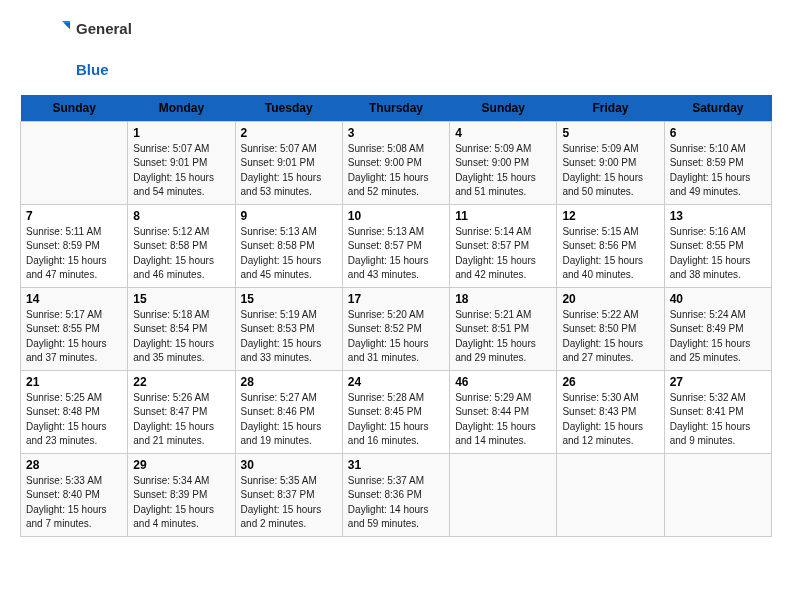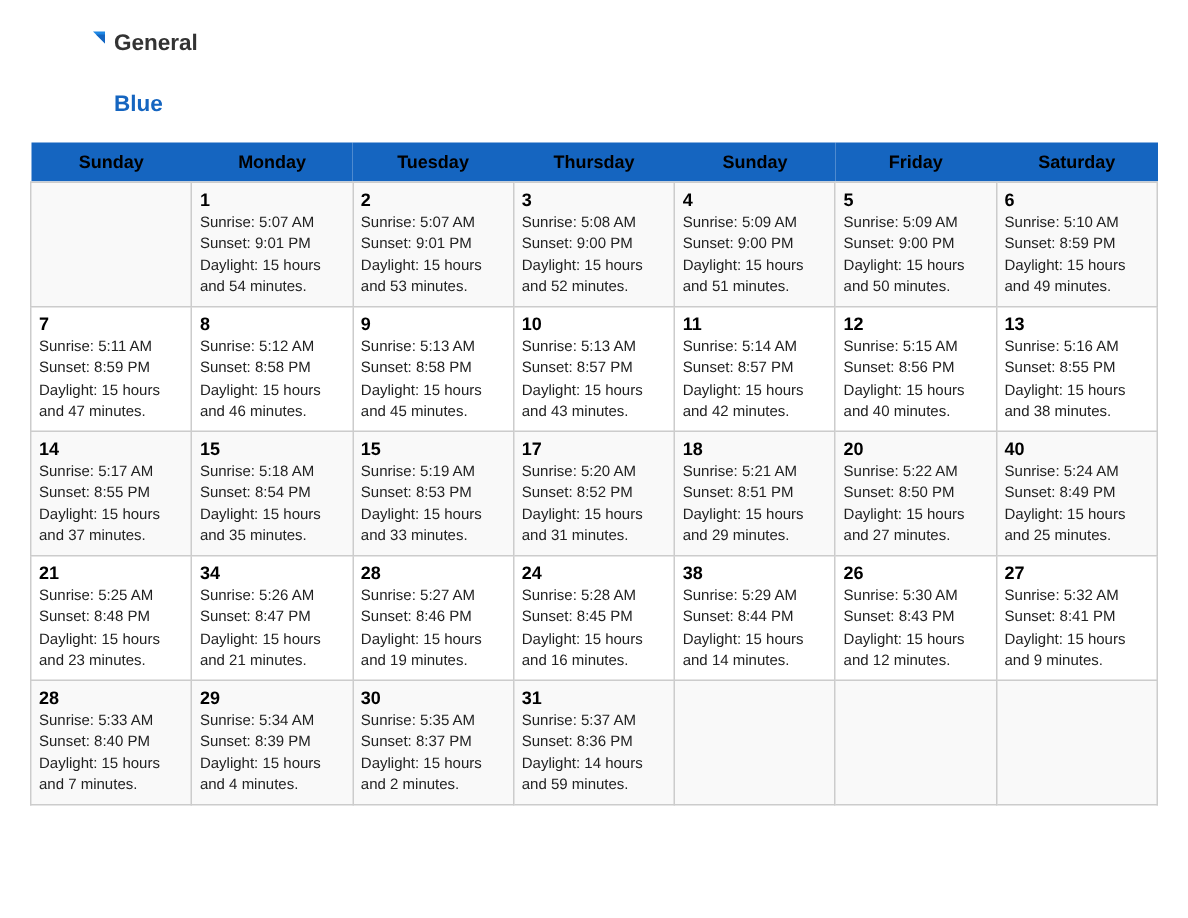--- a/index.html
+++ b/index.html
@@ -194,33 +194,33 @@
           <span class="day-number">40</span>
           <div class="day-info">Sunrise: 5:24 AM<br>Sunset: 8:49 PM<br>Daylight: 15 hours<br>and 25 minutes.</div>
         </td>
       </tr>
       <tr>
         <td>
           <span class="day-number">21</span>
           <div class="day-info">Sunrise: 5:25 AM<br>Sunset: 8:48 PM<br>Daylight: 15 hours<br>and 23 minutes.</div>
         </td>
         <td>
-          <span class="day-number">34</span>
+          <span class="day-number">22</span>
           <div class="day-info">Sunrise: 5:26 AM<br>Sunset: 8:47 PM<br>Daylight: 15 hours<br>and 21 minutes.</div>
         </td>
         <td>
           <span class="day-number">28</span>
           <div class="day-info">Sunrise: 5:27 AM<br>Sunset: 8:46 PM<br>Daylight: 15 hours<br>and 19 minutes.</div>
         </td>
         <td>
           <span class="day-number">24</span>
           <div class="day-info">Sunrise: 5:28 AM<br>Sunset: 8:45 PM<br>Daylight: 15 hours<br>and 16 minutes.</div>
         </td>
         <td>
-          <span class="day-number">38</span>
+          <span class="day-number">46</span>
           <div class="day-info">Sunrise: 5:29 AM<br>Sunset: 8:44 PM<br>Daylight: 15 hours<br>and 14 minutes.</div>
         </td>
         <td>
           <span class="day-number">26</span>
           <div class="day-info">Sunrise: 5:30 AM<br>Sunset: 8:43 PM<br>Daylight: 15 hours<br>and 12 minutes.</div>
         </td>
         <td>
           <span class="day-number">27</span>
           <div class="day-info">Sunrise: 5:32 AM<br>Sunset: 8:41 PM<br>Daylight: 15 hours<br>and 9 minutes.</div>
         </td>

